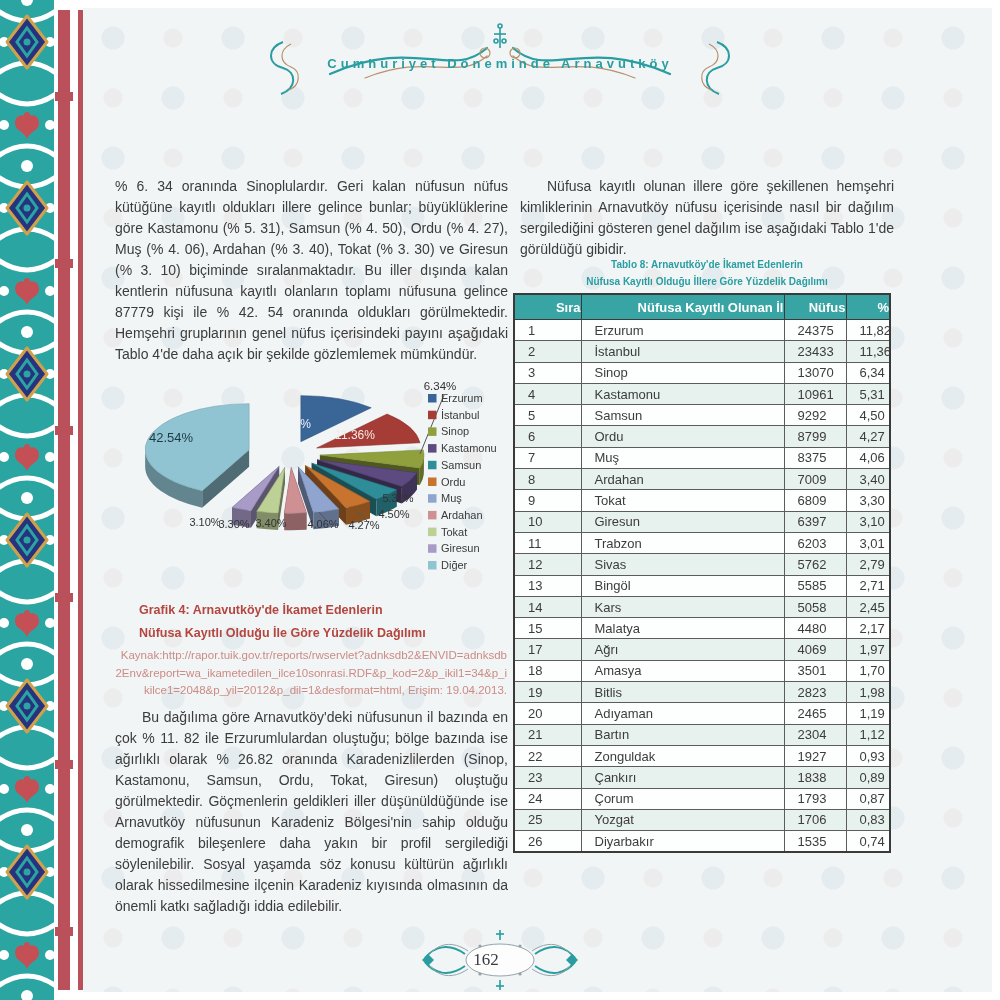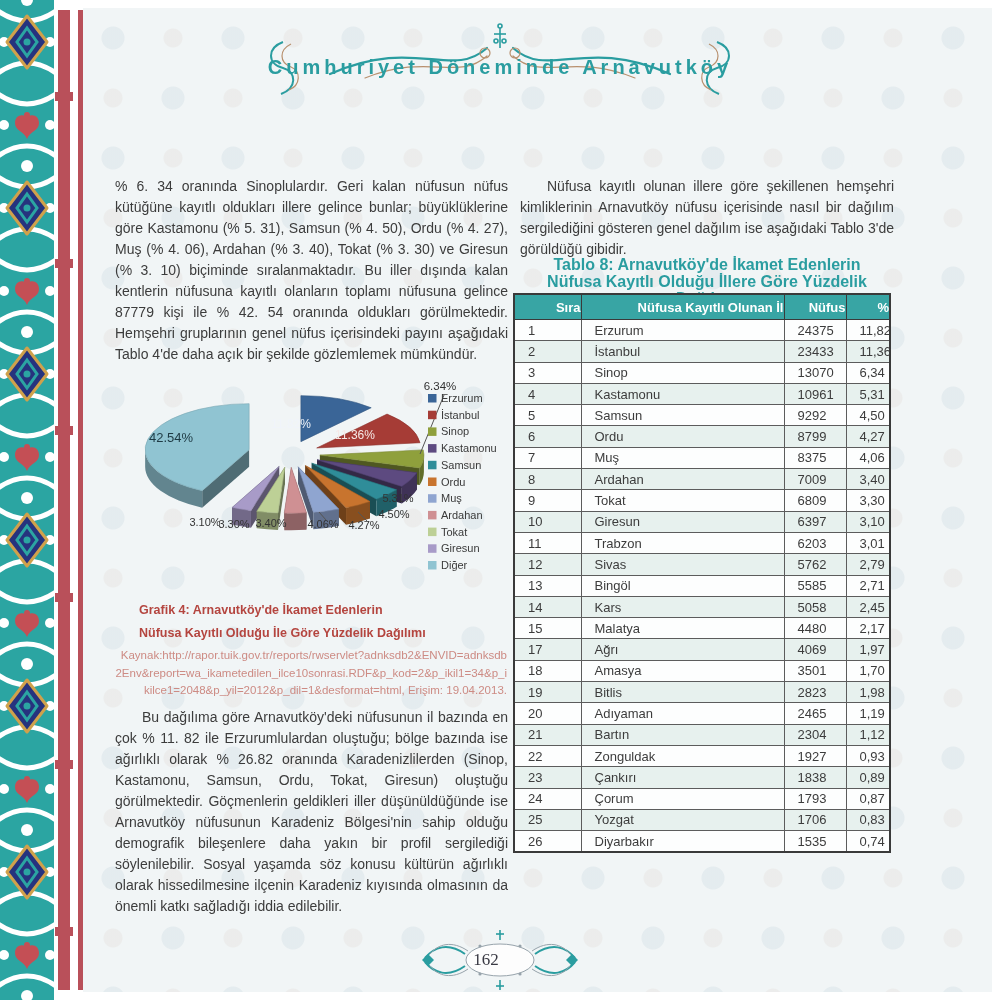--- a/index.html
+++ b/index.html
@@ -16,36 +16,36 @@
       radial-gradient(circle at 30px 90px, rgba(205,186,176,0.14) 9px, rgba(205,186,176,0) 10px);
     background-size:120px 120px;}
 
   .tile-border{position:absolute;left:0;top:0;}
   .stripe-wide{position:absolute;left:58px;top:10px;width:12px;height:980px;background:#b9505a;}
   .stripe-thin{position:absolute;left:78px;top:10px;width:5px;height:980px;background:#b9505a;}
   .stripe-tab{position:absolute;left:55px;width:18px;height:9px;background:#b9505a;}
 
   .header-ornament{position:absolute;left:235px;top:22px;}
   .page-title{position:absolute;left:0;top:56px;width:1000px;text-align:center;
-    color:#2a9da0;font-size:20px;letter-spacing:4px;font-weight:bold;}
+    color:#2a9da0;font-size:13px;letter-spacing:4px;font-weight:bold;}
 
   .body-text{position:absolute;color:#3c3c3c;font-size:14px;line-height:21px;text-align:justify;}
   #p1{left:115px;top:176px;width:393px;}
   #p2{left:115px;top:707px;width:393px;text-indent:27px;}
   #p3{left:520px;top:176px;width:374px;text-indent:27px;}
 
   .pie-svg{position:absolute;left:95px;top:362px;}
 
   .chart-caption{position:absolute;left:115px;top:599px;width:392px;
     color:#b4453f;font-weight:bold;font-size:12.5px;line-height:23px;margin-left:24px;}
   .chart-source{position:absolute;left:115px;top:647px;width:392px;
     color:#cd8b84;font-size:11.5px;line-height:17.5px;word-break:break-all;text-align:right;}
 
   .table-title{position:absolute;left:520px;top:256px;width:374px;text-align:center;
-    color:#2a9da0;font-weight:bold;font-size:16px;line-height:17px;}
+    color:#2a9da0;font-weight:bold;font-size:10px;line-height:17px;}
 
   .data-table{position:absolute;left:513px;top:293px;width:376px;border-collapse:collapse;
     table-layout:fixed;font-size:13px;color:#3c3c3c;border:2px solid #3a3a3a;}
   .data-table th{background:#38a5a4;color:#ffffff;font-weight:bold;text-align:right;
     height:24px;padding:0 0 0 13px;border:1px solid #3a3a3a;font-size:13px;}
   .data-table td{height:20.3px;padding:0 0 0 13px;border:1px solid #5c5c5c;background:#fdfefe;}
   .data-table tr:nth-child(even) td{background:#e7f1ee;}
 
   .footer-svg{position:absolute;left:410px;top:928px;}
   .page-number{position:absolute;left:0;top:950px;width:972px;text-align:center;
@@ -206,21 +206,21 @@
     </svg>
 
   <div class="chart-caption">
     <div>Grafik 4: Arnavutköy'de İkamet Edenlerin</div>
     <div>Nüfusa Kayıtlı Olduğu İle Göre Yüzdelik Dağılımı</div>
   </div>
   <div class="chart-source">Kaynak:http://rapor.tuik.gov.tr/reports/rwservlet?adnksdb2&amp;ENVID=adnksdb2Env&amp;report=wa_ikametedilen_ilce10sonrasi.RDF&amp;p_kod=2&amp;p_ikil1=34&amp;p_ikilce1=2048&amp;p_yil=2012&amp;p_dil=1&amp;desformat=html, Erişim: 19.04.2013.</div>
 
   <div id="p2" class="body-text">Bu dağılıma göre Arnavutköy'deki nüfusunun il bazında en çok % 11. 82 ile Erzurumlulardan oluştuğu; bölge bazında ise ağırlıklı olarak % 26.82 oranında Karadenizlilerden (Sinop, Kastamonu, Samsun, Ordu, Tokat, Giresun) oluştuğu görülmektedir. Göçmenlerin geldikleri iller düşünüldüğünde ise Arnavutköy nüfusunun Karadeniz Bölgesi'nin sahip olduğu demografik bileşenlere daha yakın bir profil sergilediği söylenilebilir. Sosyal yaşamda söz konusu kültürün ağırlıklı olarak hissedilmesine ilçenin Karadeniz kıyısında olmasının da önemli katkı sağladığı iddia edilebilir.</div>
 
-  <div id="p3" class="body-text">Nüfusa kayıtlı olunan illere göre şekillenen hemşehri kimliklerinin Arnavutköy nüfusu içerisinde nasıl bir dağılım sergilediğini gösteren genel dağılım ise aşağıdaki Tablo 3'de görüldüğü gibidir.</div>
+  <div id="p3" class="body-text">Nüfusa kayıtlı olunan illere göre şekillenen hemşehri kimliklerinin Arnavutköy nüfusu içerisinde nasıl bir dağılım sergilediğini gösteren genel dağılım ise aşağıdaki Tablo 1'de görüldüğü gibidir.</div>
 
   <div class="table-title">
     <div>Tablo 8: Arnavutköy'de İkamet Edenlerin</div>
     <div>Nüfusa Kayıtlı Olduğu İllere Göre Yüzdelik Dağılımı</div>
   </div>
 
   <table class="data-table">
     <colgroup>
         <col style="width:67px">
         <col style="width:203px">

